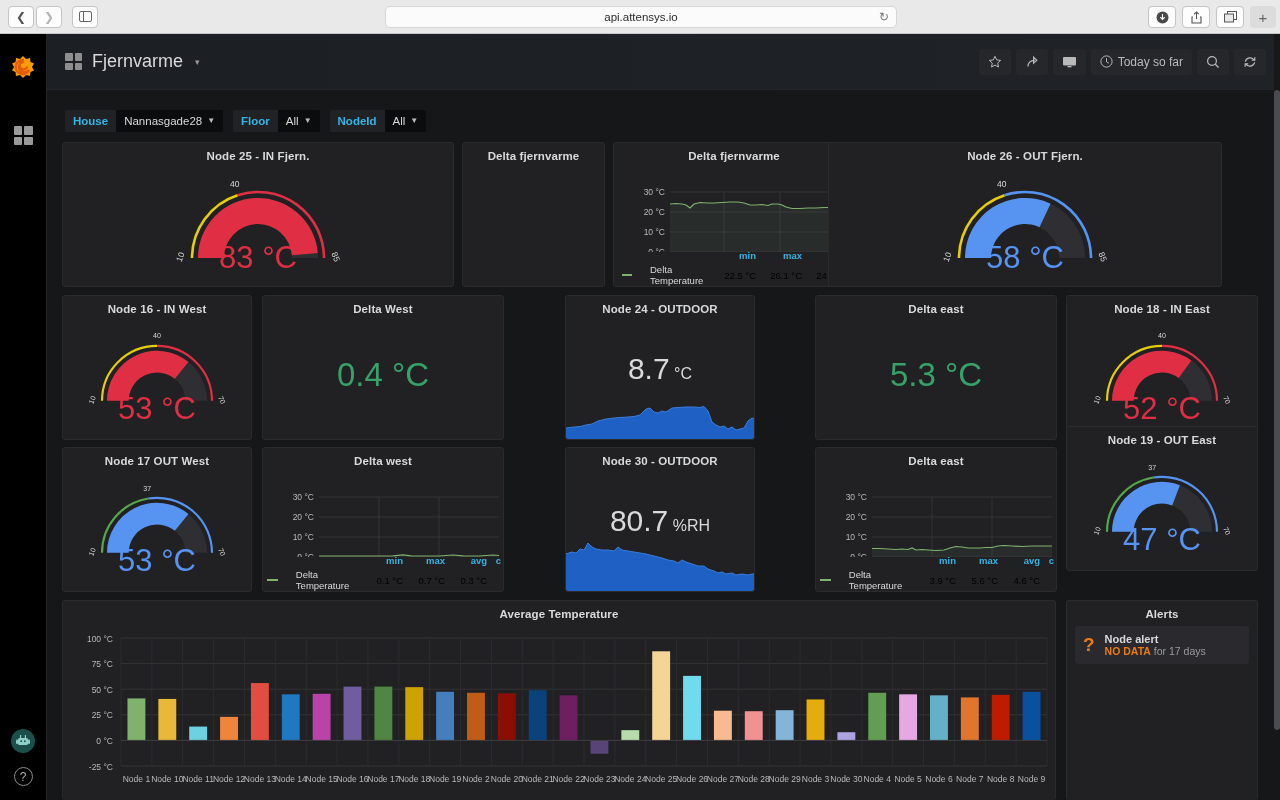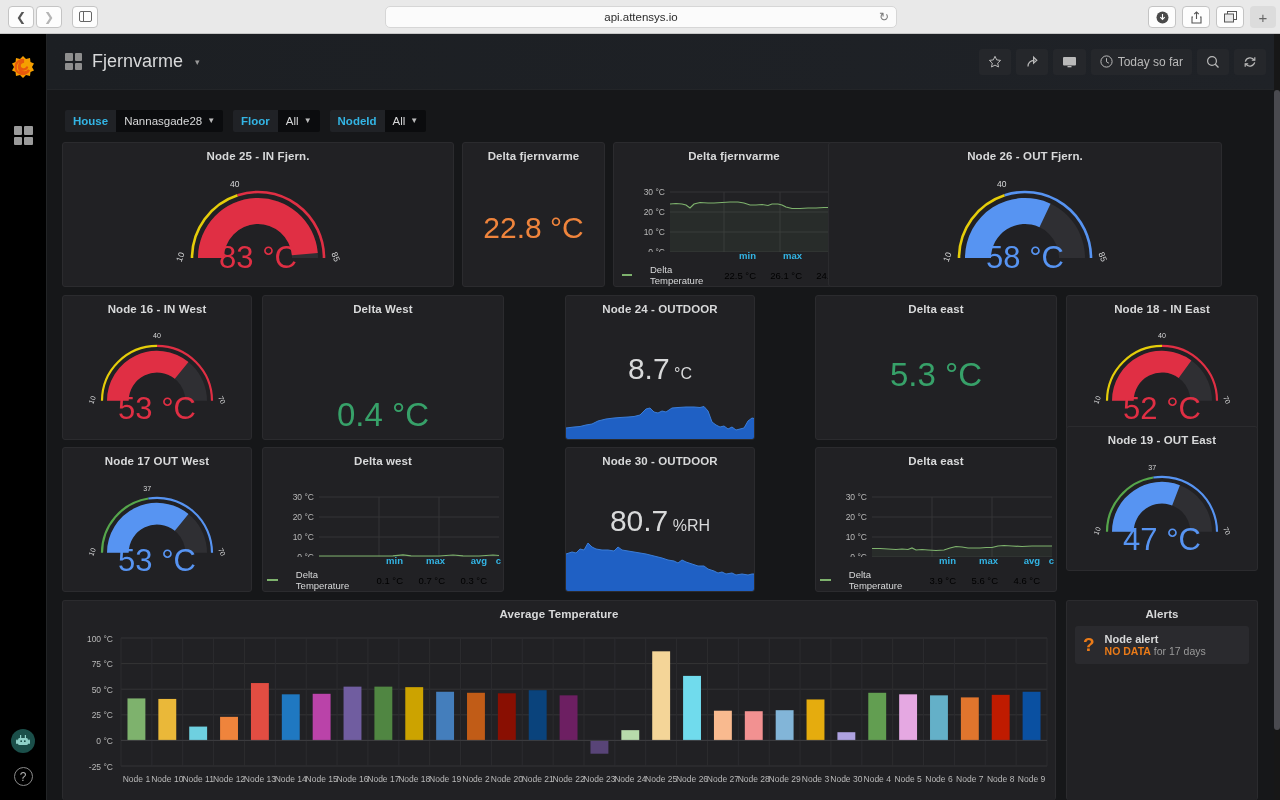--- a/index.html
+++ b/index.html
@@ -310,21 +310,20 @@
           <text x="66.82372542187895" y="24.670761277863477" class="gauge-tick" text-anchor="middle" transform="rotate(0 66.82372542187895 24.670761277863477)">40</text>
           <text x="165" y="96" class="gauge-tick" text-anchor="middle" transform="rotate(68 165 96)">85</text>
         </g>
     </svg>
     <div class="gauge-val" style="top:78px;color:#e02f44;">83 °C</div>
   </div>
 </div>
 
 <div class="panel" style="left:462px;top:142px;width:143px;height:145px;">
   <div class="panel-title">Delta fjernvarme</div>
-  <div class="singlestat-value" style="top:68px;color:#ef843c;">22.8 °C</div>
 </div>
 
 <div class="panel" style="left:613px;top:142px;width:242px;height:145px;">
   <div class="panel-title">Delta fjernvarme</div>
   <svg class="graph-svg" width="242" height="88" viewBox="0 0 242 88" style="margin-top:2px;">
     <text class="axis-label" x="51" y="31" text-anchor="end">30 °C</text>
     <text class="axis-label" x="51" y="51" text-anchor="end">20 °C</text>
     <text class="axis-label" x="51" y="71" text-anchor="end">10 °C</text>
     <text class="axis-label" x="51" y="91" text-anchor="end">0 °C</text>
     <line x1="56" y1="28" x2="222" y2="28" stroke="#343436"></line>
@@ -389,21 +388,21 @@
           <text x="90" y="21" class="gauge-tick" text-anchor="middle" transform="rotate(0 90 21)">40</text>
           <text x="165" y="96" class="gauge-tick" text-anchor="middle" transform="rotate(68 165 96)">70</text>
         </g>
     </svg>
     <div class="gauge-val" style="top:76px;color:#e02f44;">53 °C</div>
   </div>
 </div>
 
 <div class="panel" style="left:262px;top:295px;width:242px;height:145px;">
   <div class="panel-title">Delta West</div>
-  <div class="singlestat-value" style="top:60px;color:#37a169;font-size:33px;margin-top:40px;">0.4 °C</div>
+  <div class="singlestat-value" style="top:60px;color:#37a169;font-size:33px;">0.4 °C</div>
 </div>
 
 <div class="panel" style="left:565px;top:295px;width:190px;height:145px;overflow:hidden;">
   <div class="panel-title">Node 24 - OUTDOOR</div>
   <div class="singlestat-value" style="top:56px;color:#d8d9da;font-size:30px;">
     <span>8.7</span><span class="singlestat-unit"> °C</span>
   </div>
   <svg width="190" height="45" viewBox="0 0 190 45" style="position:absolute;bottom:0;left:0;">
     <path d="M0,34 L8,33 L14,32.5 L20,31 L26,30 L32,27 L40,25 L48,24 L54,23.5 L62,23 L68,22.5 L74,21 L80,15 L84,14 L88,18 L92,19 L96,17 L100,18 L106,14 L112,13.5 L120,13 L128,13 L134,13.5 L138,12.5 L142,17 L146,28 L150,31 L154,33 L158,32 L162,35 L166,33 L170,36 L174,35 L178,34 L182,27 L186,24 L190,25 L190,45 L0,45 Z" fill="#1f60c4"></path>
     <path d="M0,34 L8,33 L14,32.5 L20,31 L26,30 L32,27 L40,25 L48,24 L54,23.5 L62,23 L68,22.5 L74,21 L80,15 L84,14 L88,18 L92,19 L96,17 L100,18 L106,14 L112,13.5 L120,13 L128,13 L134,13.5 L138,12.5 L142,17 L146,28 L150,31 L154,33 L158,32 L162,35 L166,33 L170,36 L174,35 L178,34 L182,27 L186,24 L190,25" fill="none" stroke="#3b7dd8" stroke-width="1"></path>

